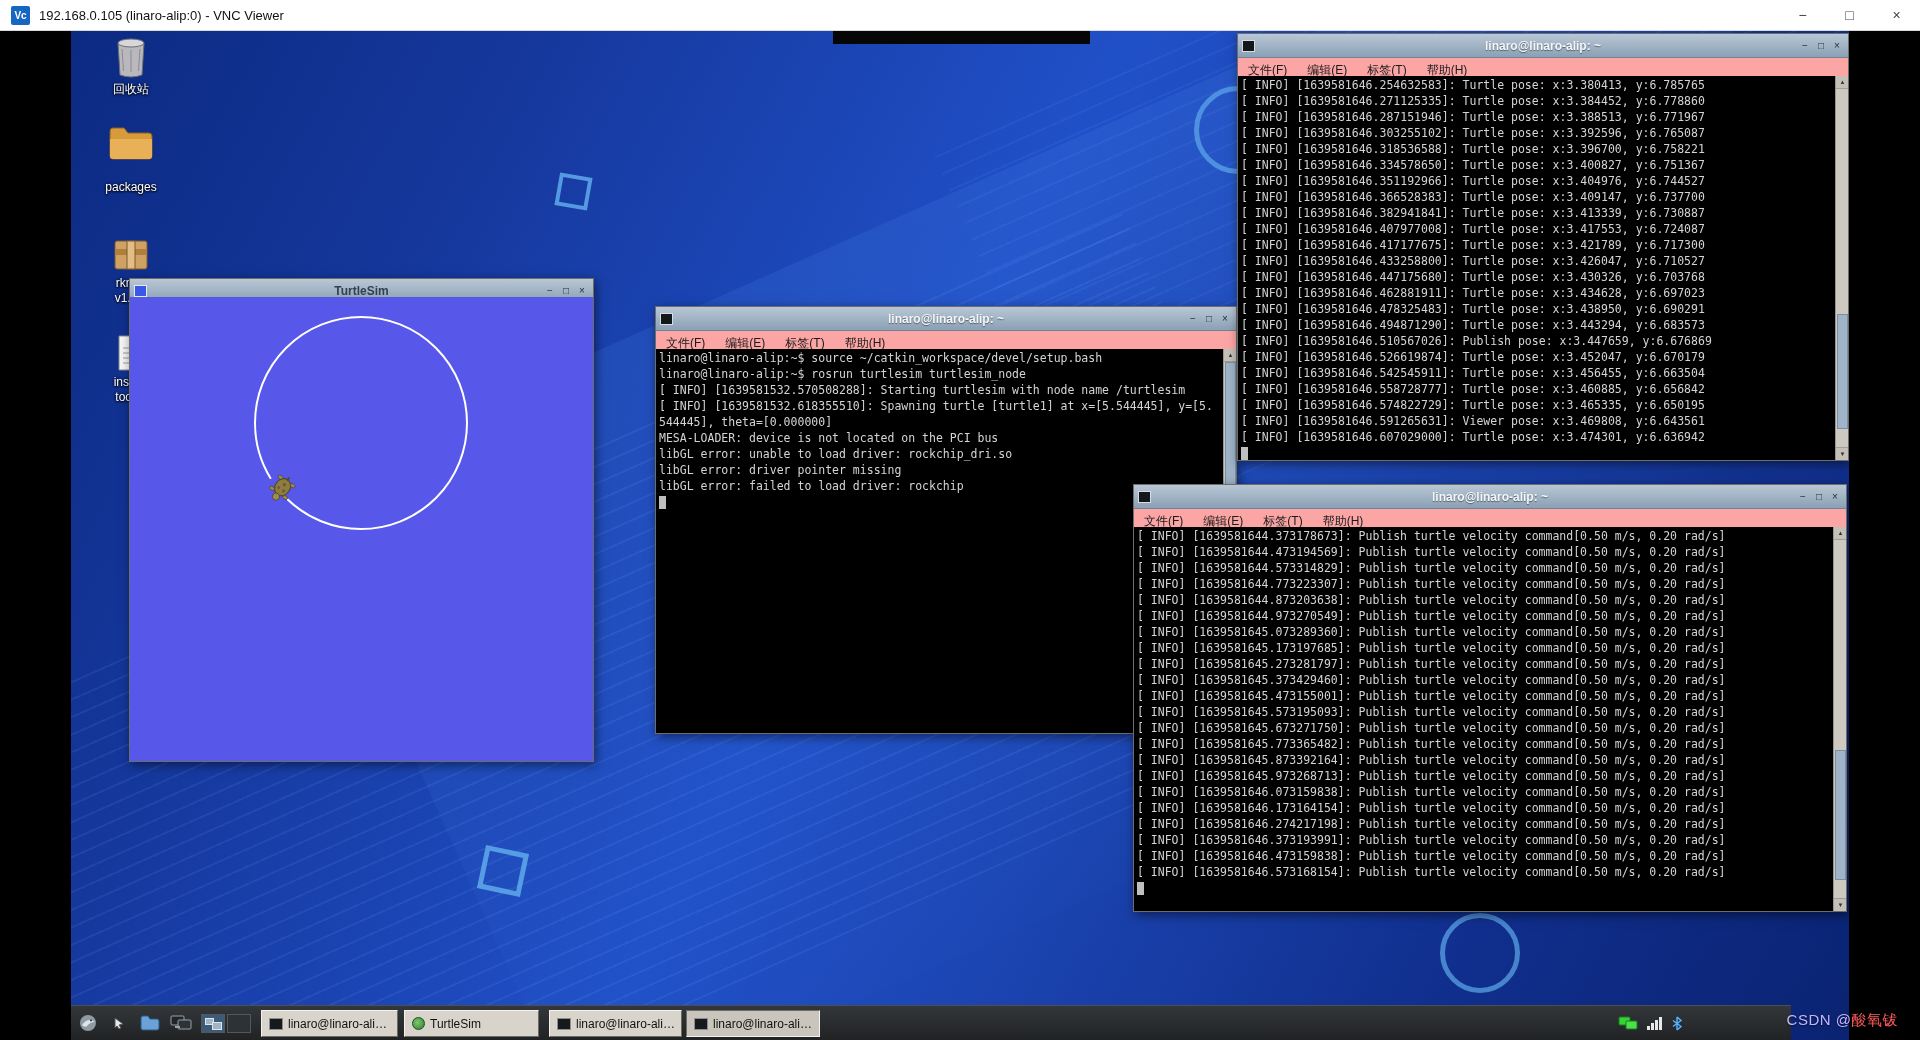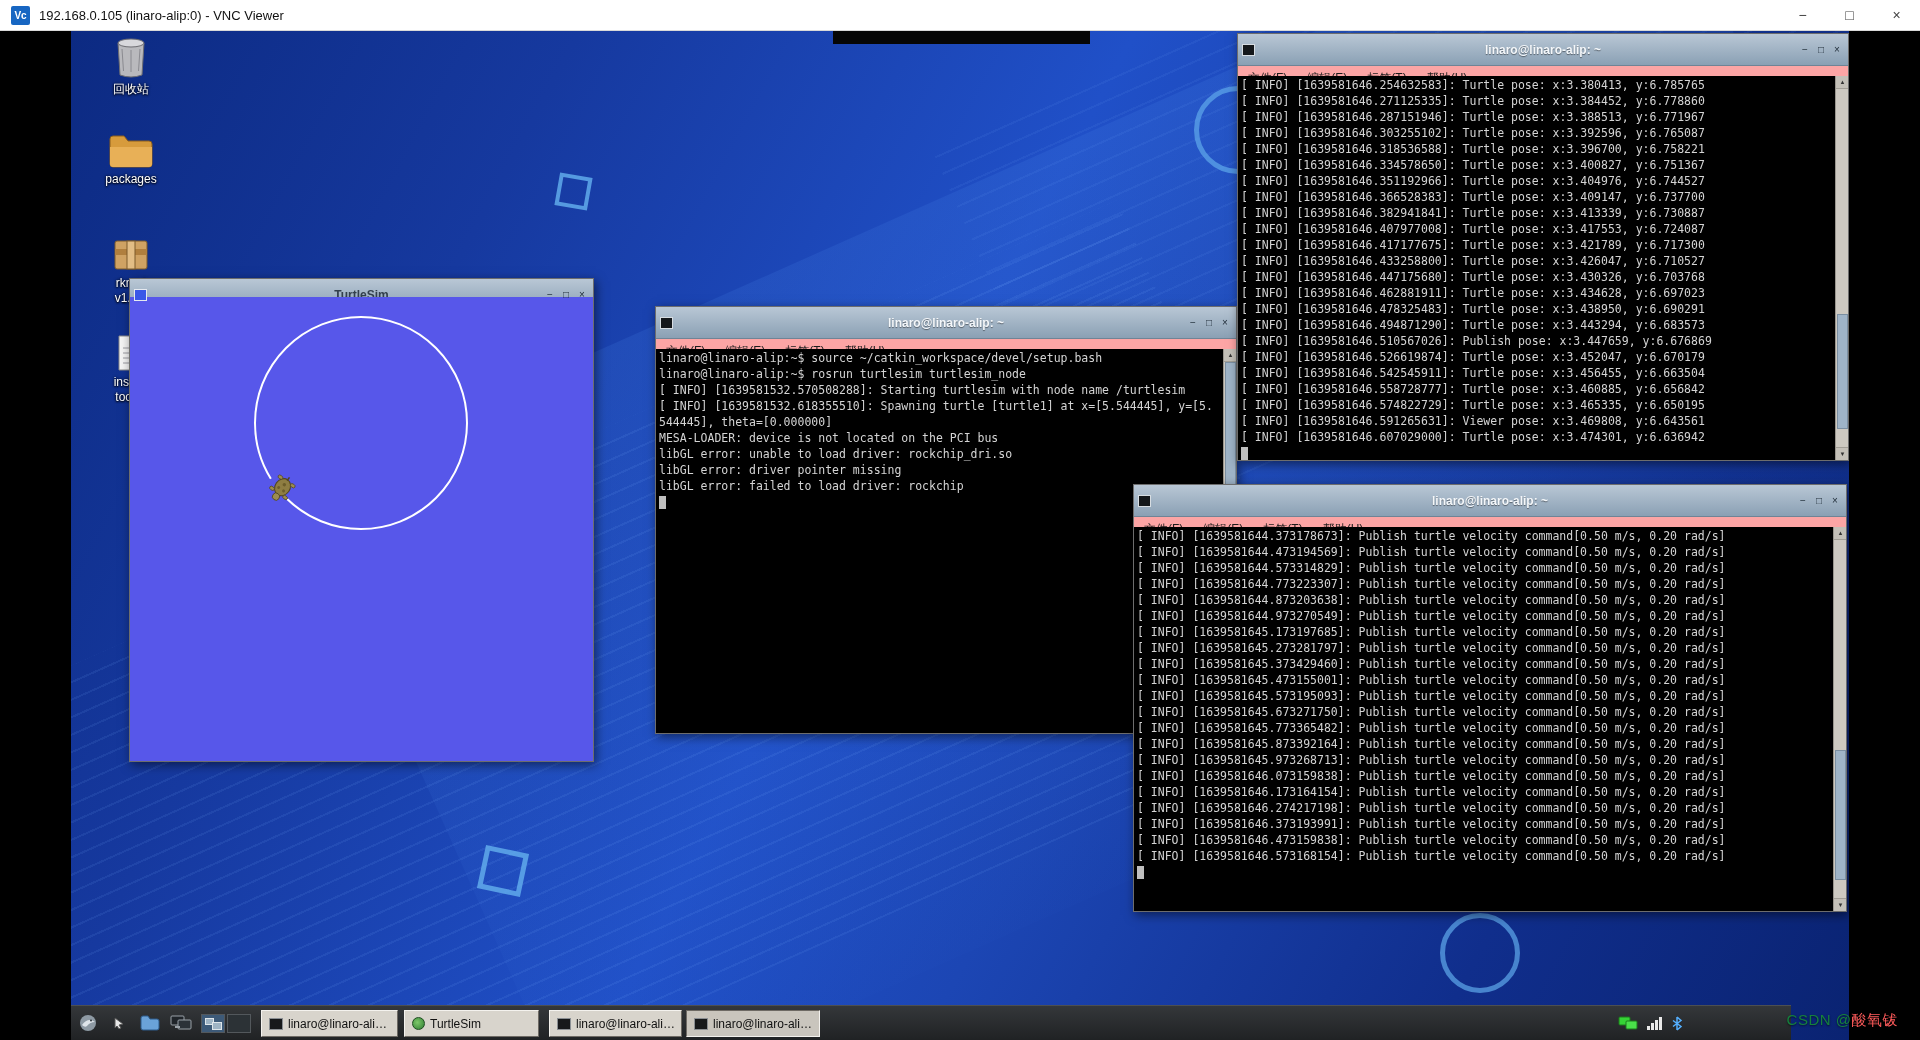--- a/index.html
+++ b/index.html
@@ -31,21 +31,21 @@
 
   .collapsed-panel { position:absolute; left:762px; top:0; width:257px; height:13px; background:#060606; }
 
   
   .dicon { position:absolute; left:12px; width:96px; display:flex; flex-direction:column; align-items:center; cursor:default; }
   .dicon .lbl { margin-top:3px; font-size:12px; color:#fff; text-shadow:0 1px 2px #000, 0 0 3px #000; line-height:15px; text-align:center; }
   .icon-art { display:block; }
 
   
   .win { position:absolute; border:1px solid #6d6d6d; box-shadow:2px 3px 10px rgba(0,0,0,0.5); background:#000; }
-  .titlebar { height:32px; background:linear-gradient(#b9c7d5, #8aa0b4); border-bottom:1px solid #6f8496; position:relative; display:flex; align-items:center;gap:19px; }
+  .titlebar { height:24px; background:linear-gradient(#b9c7d5, #8aa0b4); border-bottom:1px solid #6f8496; position:relative; display:flex; align-items:center;gap:19px; }
   .titlebar .wtitle { position:absolute; left:0; right:0; text-align:center; font-size:12px; font-weight:bold; color:#f4f7fa; text-shadow:0 1px 1px rgba(0,0,0,0.45); }
   .win-ico { width:13px; height:12px; margin-left:4px; z-index:2; }
   .term-ico { background:#15181b; border:1px solid #d7dde2; }
   .turtle-ico { background:#3a57e8; border:1px solid #e5e9f0; }
   .controls { margin-left:auto; z-index:2; display:flex; margin-right:3px; }
   .ctrl { width:16px; height:14px; display:flex; align-items:center; justify-content:center; font-size:10px; color:#24313d; cursor:default; }
 
   .menubar { height:24px; background:#fca5a5; border-bottom:1px solid #cfccc5; display:flex; align-items:center; }
   .menu-item { font-size:12px; color:#1b1b1b; padding:0 10px; line-height:24px; cursor:default; white-space:nowrap; }
 
@@ -75,21 +75,21 @@
   .pager-win { position:absolute; background:#9fb4c4; border:1px solid #dfe6ea; }
   .task-btn { position:absolute; top:4px; height:27px; background:#d8d4cc; border:1px solid; border-color:#f4f2ee #6e6a64 #6e6a64 #f4f2ee; display:flex; align-items:center; gap:5px; padding:0 7px; font-size:12px; color:#111; white-space:nowrap; overflow:hidden; cursor:default; }
   .task-btn.pressed { border-color:#6e6a64 #f4f2ee #f4f2ee #6e6a64; background:#c9c5bd; }
   .mini-term { width:14px; height:12px; background:#17191b; border:1px solid #8b8f93; flex:0 0 auto; }
   .mini-turtle { width:13px; height:13px; background:radial-gradient(circle at 40% 40%, #7ec86a, #2e7d32); border-radius:50%; border:1px solid #1d4d20; flex:0 0 auto; }
   .tray { position:absolute; right:108px; top:0; height:100%; display:flex; align-items:center; gap:9px; }
   .sig-bars { display:flex; align-items:flex-end; gap:1px; height:14px; }
   .sig-bars span { width:3px; background:#e9e9e9; display:block; }
 
   .watermark { position:absolute; right:22px; bottom:10px; z-index:200; font-size:15px; letter-spacing:0.5px; text-shadow:0 1px 2px rgba(0,0,0,0.6); cursor:default; }
-  .wm-prefix { color:#15803d; }
+  .wm-prefix { color:#c4b5fd; }
   .wm-handle { color:#ff5b5b; }
 </style>
 </head>
 <body>
 
 <div class="screen">
 
   <div class="vnc-titlebar">
     <div class="vnc-logo">Vc</div>
     <div class="vnc-title">192.168.0.105 (linaro-alip:0) - VNC Viewer</div>
@@ -115,21 +115,21 @@
 
       <div class="dicon" style="top:6px;">
         <svg class="icon-art" width="36" height="42" viewBox="0 0 36 42">
           <path d="M5 6 L31 6 L29 38 Q18 42 7 38 Z" fill="#b9b9bd" stroke="#6d6d72"></path>
           <ellipse cx="18" cy="6" rx="13" ry="4" fill="#d8d8dc" stroke="#6d6d72"></ellipse>
           <path d="M9 12 L10.5 34 M18 13 L18 35 M27 12 L25.5 34" stroke="#8a8a90" fill="none"></path>
         </svg>
         <div class="lbl">回收站</div>
       </div>
 
-      <div class="dicon" style="top:100px;">
+      <div class="dicon" style="top:92px;gap:16px;">
         <svg class="icon-art" width="46" height="38" viewBox="0 0 46 38">
           <path d="M2 8 Q2 5 5 5 L16 5 L20 10 L41 10 Q44 10 44 13 L44 33 Q44 36 41 36 L5 36 Q2 36 2 33 Z" fill="#d79b3c" stroke="#8c5f1c"></path>
           <path d="M2 16 L44 16 L44 33 Q44 36 41 36 L5 36 Q2 36 2 33 Z" fill="#e8b057"></path>
         </svg>
         <div class="lbl">packages</div>
       </div>
 
       <div class="dicon" style="top:204px;">
         <svg class="icon-art" width="38" height="38" viewBox="0 0 38 38">
           <rect x="3" y="6" width="32" height="28" rx="2" fill="#cfa263" stroke="#7d5b2a"></rect>
@@ -300,20 +300,21 @@
           </div>
         <div class="term-content">
           <div>
 
           <div class="tline">[ INFO] [1639581644.373178673]: Publish turtle velocity command[0.50 m/s, 0.20 rad/s]</div>
               <div class="tline">[ INFO] [1639581644.473194569]: Publish turtle velocity command[0.50 m/s, 0.20 rad/s]</div>
               <div class="tline">[ INFO] [1639581644.573314829]: Publish turtle velocity command[0.50 m/s, 0.20 rad/s]</div>
               <div class="tline">[ INFO] [1639581644.773223307]: Publish turtle velocity command[0.50 m/s, 0.20 rad/s]</div>
               <div class="tline">[ INFO] [1639581644.873203638]: Publish turtle velocity command[0.50 m/s, 0.20 rad/s]</div>
               <div class="tline">[ INFO] [1639581644.973270549]: Publish turtle velocity command[0.50 m/s, 0.20 rad/s]</div>
+              <div class="tline">[ INFO] [1639581645.073289360]: Publish turtle velocity command[0.50 m/s, 0.20 rad/s]</div>
               <div class="tline">[ INFO] [1639581645.173197685]: Publish turtle velocity command[0.50 m/s, 0.20 rad/s]</div>
               <div class="tline">[ INFO] [1639581645.273281797]: Publish turtle velocity command[0.50 m/s, 0.20 rad/s]</div>
               <div class="tline">[ INFO] [1639581645.373429460]: Publish turtle velocity command[0.50 m/s, 0.20 rad/s]</div>
               <div class="tline">[ INFO] [1639581645.473155001]: Publish turtle velocity command[0.50 m/s, 0.20 rad/s]</div>
               <div class="tline">[ INFO] [1639581645.573195093]: Publish turtle velocity command[0.50 m/s, 0.20 rad/s]</div>
               <div class="tline">[ INFO] [1639581645.673271750]: Publish turtle velocity command[0.50 m/s, 0.20 rad/s]</div>
               <div class="tline">[ INFO] [1639581645.773365482]: Publish turtle velocity command[0.50 m/s, 0.20 rad/s]</div>
               <div class="tline">[ INFO] [1639581645.873392164]: Publish turtle velocity command[0.50 m/s, 0.20 rad/s]</div>
               <div class="tline">[ INFO] [1639581645.973268713]: Publish turtle velocity command[0.50 m/s, 0.20 rad/s]</div>
               <div class="tline">[ INFO] [1639581646.073159838]: Publish turtle velocity command[0.50 m/s, 0.20 rad/s]</div>

